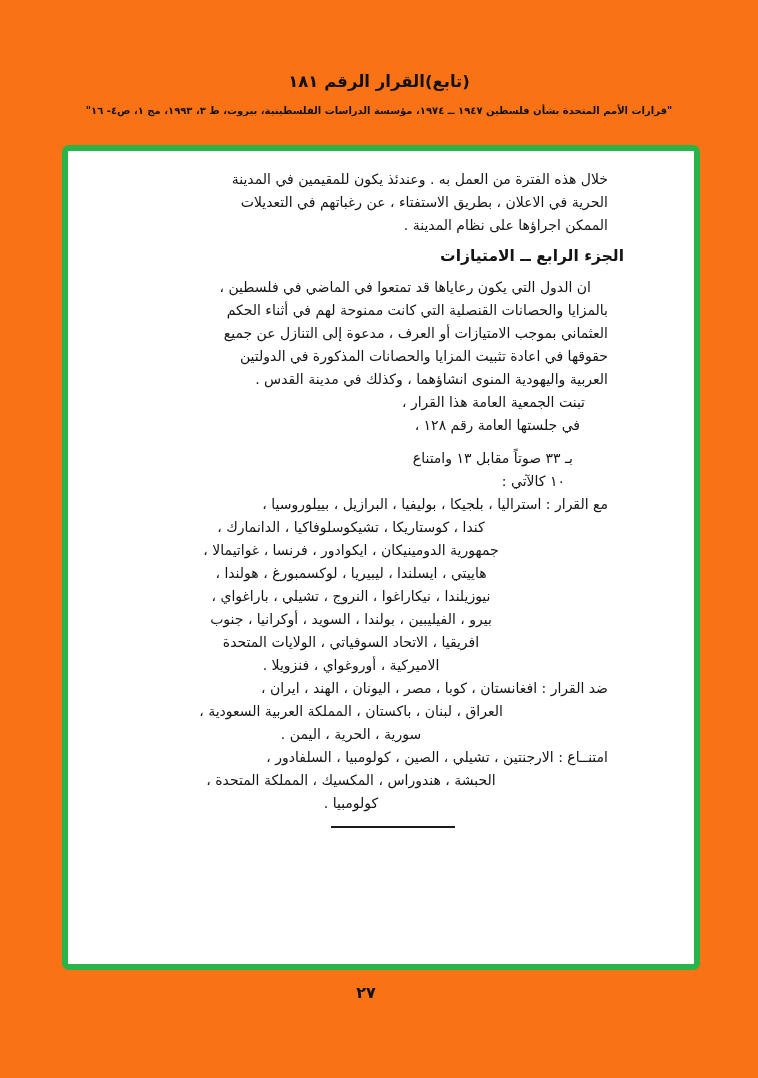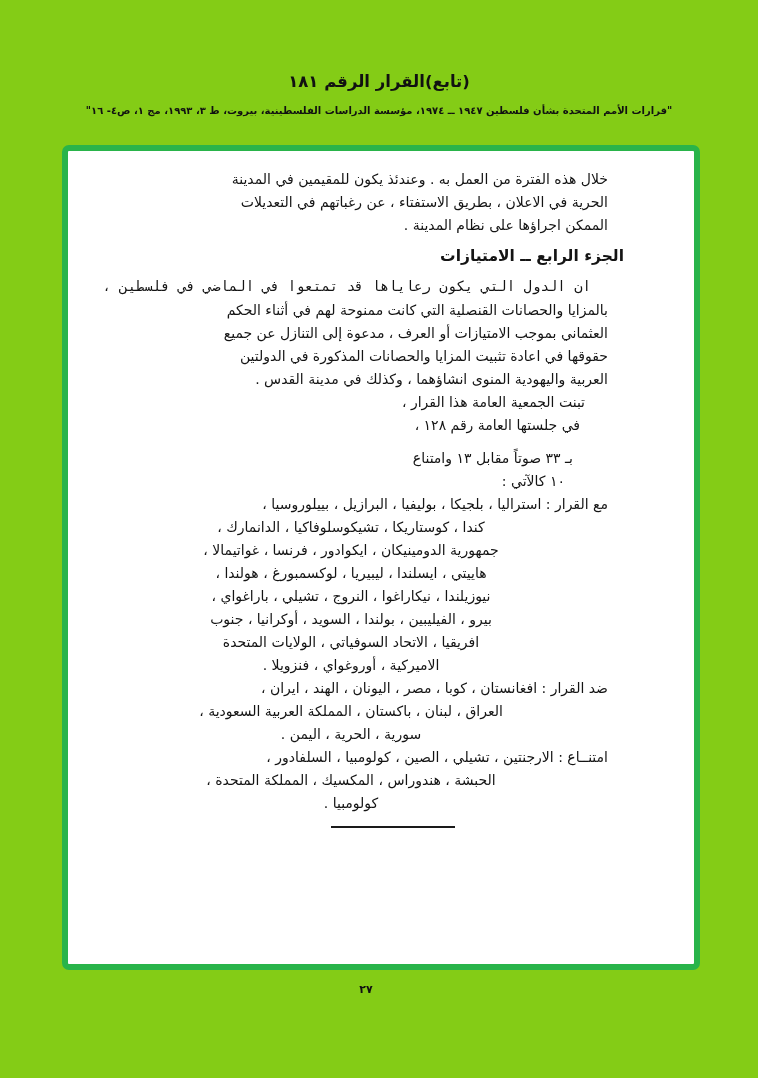--- a/index.html
+++ b/index.html
@@ -3,21 +3,21 @@
 <meta charset="utf-8">
 <style>
   html, body {
     margin: 0; padding: 0;
     background: #ffffff;
     font-family: "DejaVu Sans", sans-serif;
   }
   .page {
     position: relative;
     width: 758px; height: 1078px;
-    background: #84cc16;
+    background: #f97316;
     overflow: hidden;
     direction: rtl;
   }
   
   .doc-title {
     position: absolute;
     top: 72px; left: 0; right: 0;
     text-align: center;
     font-size: 16.5px;
     font-weight: bold;
@@ -56,21 +56,21 @@
 
   .heading {
     font-size: 15.5px;
     font-weight: bold;
     text-align: right;
     transform: translateX(16px);
     margin: 8px 0 8px 0;
     line-height: 23px;
   }
   
-  .para-indent .ln.first { padding-right: 17px; font-family: Liberation Mono, monospace; }
+  .para-indent .ln.first { padding-right: 17px; }
 
   
   .adoption .ln:nth-child(1) { padding-right: 23px; }
   .adoption .ln:nth-child(2) { padding-right: 28px; }
 
   
   .tally { margin-top: 10px; }
   .tally .ln:nth-child(1) { padding-right: 35px; }
   .tally .ln:nth-child(2) { padding-right: 43px; }
 
@@ -81,21 +81,21 @@
     width: 124px; height: 2px;
     background: #1a1a1a;
     margin: 11px 153px 0 0;
   }
   
   .page-number {
     position: absolute;
     top: 983px; left: 0; right: 0;
     text-align: center;
     text-indent: 26px;
-    font-size: 11px;
+    font-size: 16px;
     font-weight: bold;
     color: #111;
   }
 </style>
 </head>
 <body>
 
 <div class="page">
 
   <div class="doc-title">(تابع)القرار الرقم ١٨١</div>

